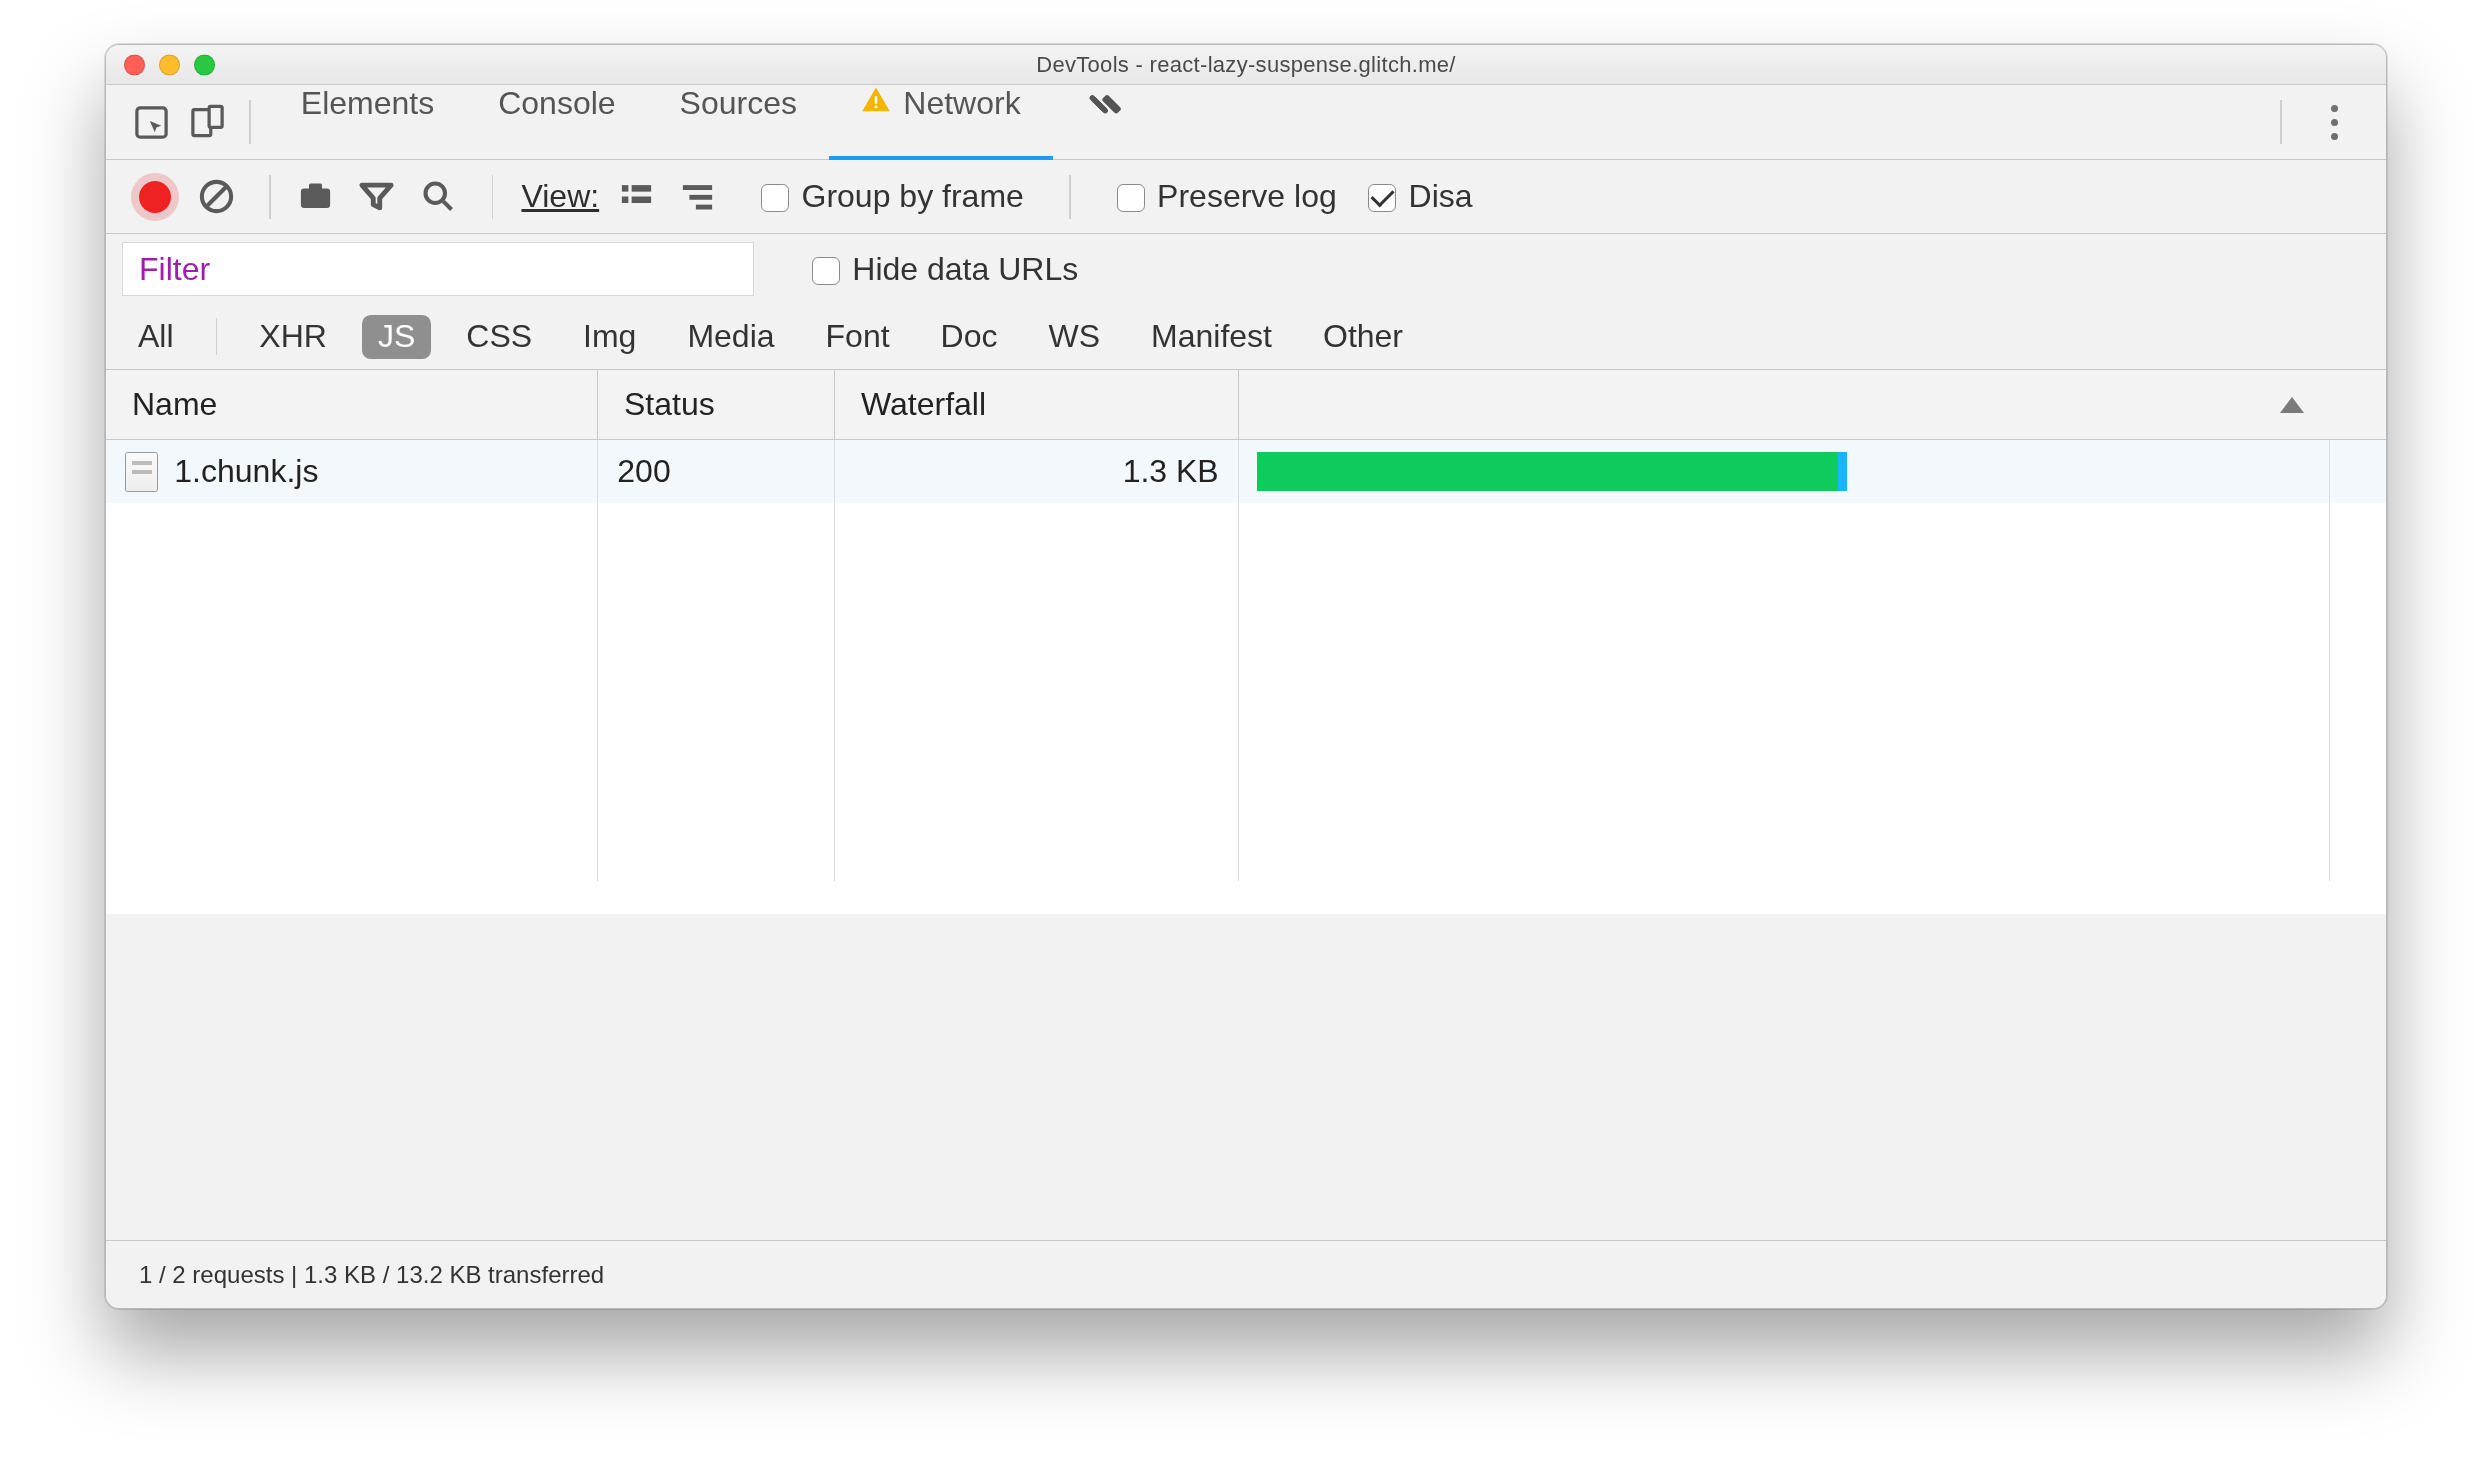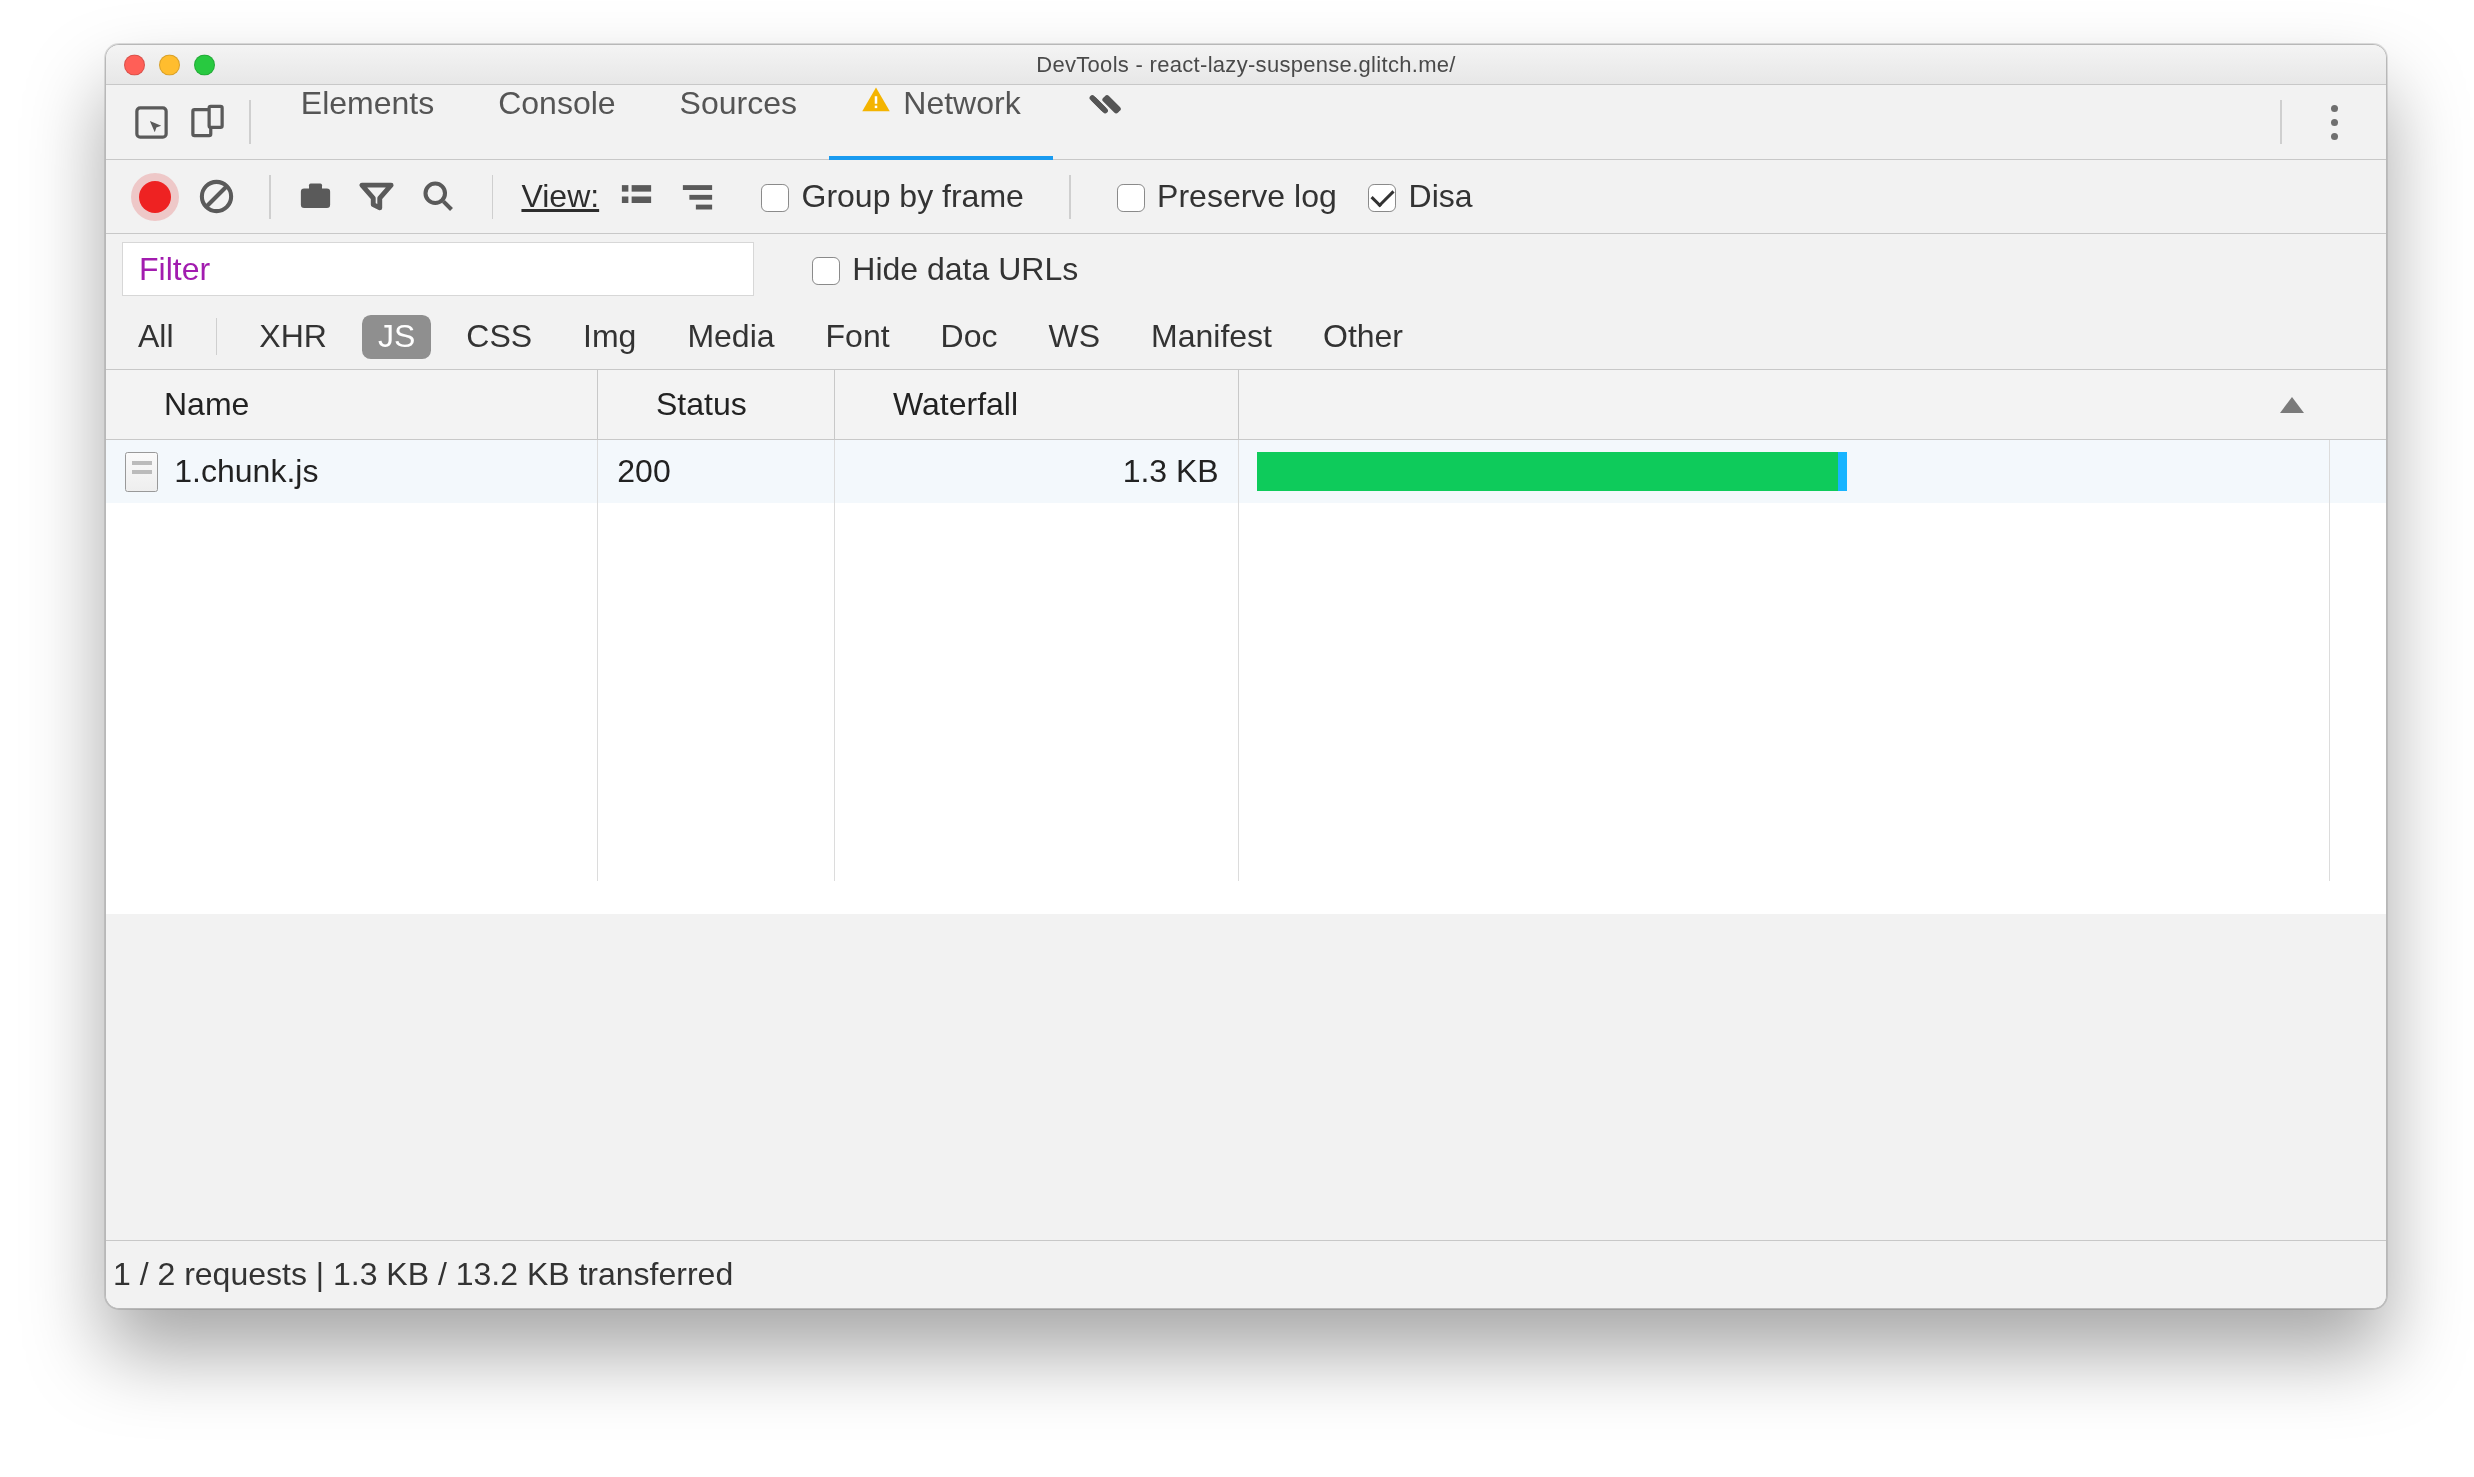--- a/index.html
+++ b/index.html
@@ -39,38 +39,38 @@
   .filterrow{ height:70px; display:flex; align-items:center; gap:30px; background:#f2f2f2; padding:0 16px; font-size:32px; color:#333;}
   .filter-input{ width:632px; height:54px; background:#fff; border:0.9px solid #d7d7d7; font-size:32px; color:#888; padding:0 16px; display:flex; align-items:center; }
   
   .types{ height:66px; display:flex; align-items:center; gap:19px; padding:0 16px; border-bottom:0.9px solid #c8c8c8; background:#f2f2f2; font-size:32px; color:#333;}
   .chip{ padding:3.5px 16px; border-radius:8.8px;}
   .chip.sel{ background:#8f8f8f; color:#fff;}
   .vline{ width:1.8px; height:37px; background:#cfcfcf; margin:0 7px;}
   
   .table{ background:#fff; }
   .thead{ display:grid; grid-template-columns:492px 237px 404px 1fr 56px; height:70px; background:#f3f3f3; border-bottom:0.9px solid #c8c8c8; font-size:32px; color:#222;}
-  .th{ display:flex; align-items:center; padding:0 18px; border-right:0.9px solid #c8c8c8;margin-left:40px;}
+  .th{ display:flex; align-items:center; padding:0 26px; border-right:0.9px solid #c8c8c8;}
   .th.size{ justify-content:flex-start;}
   .th.last{ border-right:none; justify-content:flex-end; padding-right:26px;}
   .sort-tri{ width:0;height:0;border-left:12.3px solid transparent;border-right:12.3px solid transparent;border-bottom:16px solid #7a7a7a;}
   .tbody{ height:474px; display:grid; grid-template-columns:492px 237px 404px 1fr 56px; grid-auto-rows:63px; }
   .td{ border-right:0.9px solid #dcdcdc; display:flex; align-items:center; padding:0 19.3px; font-size:32px; color:#222;}
   .td.size{ justify-content:flex-end;}
   .rowbg{ background:#f3f8fc; }
   .file-ico{ width:33px; height:40px; margin-right:16px; background:linear-gradient(#fafafa,#eee); border:1.8px solid #999; border-radius:2.6px; position:relative;}
   .file-ico::before, .file-ico::after{ content:""; position:absolute; left:5.3px; right:5.3px; height:3.5px; background:#bbb;}
   .file-ico::before{ top:8.8px;} .file-ico::after{ top:17.6px;}
   .wf-cell{ border-right:0.9px solid #dcdcdc; display:flex; align-items:center; padding:0 17.6px;}
   .wf-bar{ height:39px; display:flex; width:56%;}
   .wf-bar .a{ background:#0ecb5b; flex:1;}
   .wf-bar .b{ background:#17b4ff; width:8.8px;}
   .tbody .blank{ border-right:0.9px solid #dcdcdc;}
   
-  .statusbar{ position:absolute; left:0; right:0; bottom:0; height:68px; background:#f2f2f2; border-top:0.9px solid #c8c8c8; display:flex; align-items:center; padding:0 7px; font-size:32px; color:#333;}
+  .statusbar{ position:absolute; left:0; right:0; bottom:0; height:68px; background:#f2f2f2; border-top:0.9px solid #c8c8c8; display:flex; align-items:center; padding:0 33px; font-size:24px; color:#333;}
   
   svg{ display:block; }
   .iconbtn svg, .btn svg { width:39px; height:39px;}
   .chevrons svg{ width:44px; height:44px;}
   .red { color:#e13b3b; }
   .grey { color:#6f6f6f; }
   .ml{ margin-left:8.8px;}
   .tabs .tab, .chip, .opt, .iconbtn, .btn, .kebab, .tl { cursor:default; }
   .truncate{ white-space:nowrap; overflow:hidden; }
   .toolbar .right-cut{ margin-left:3.5px;}

